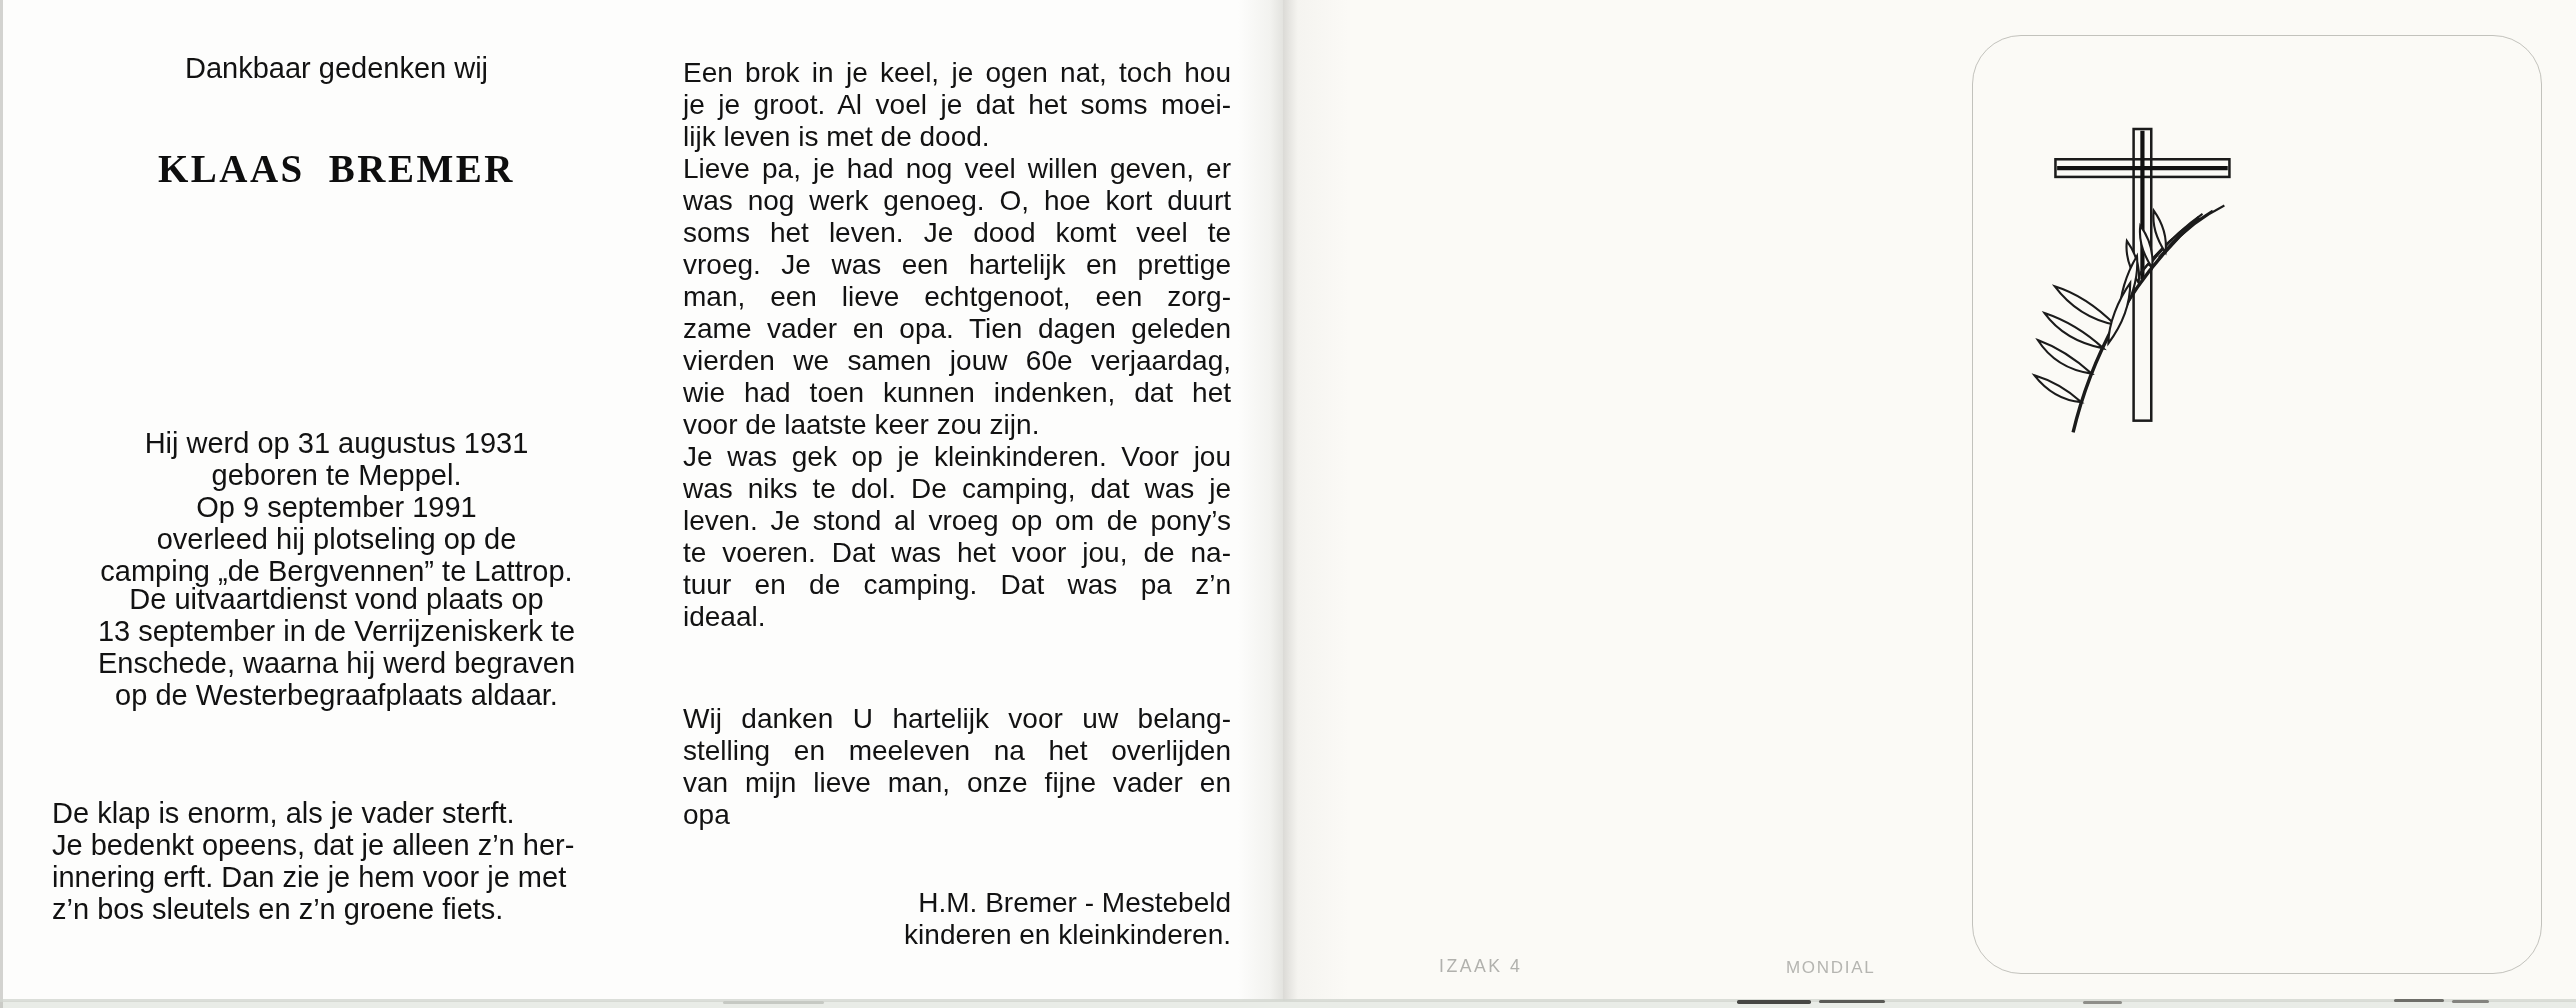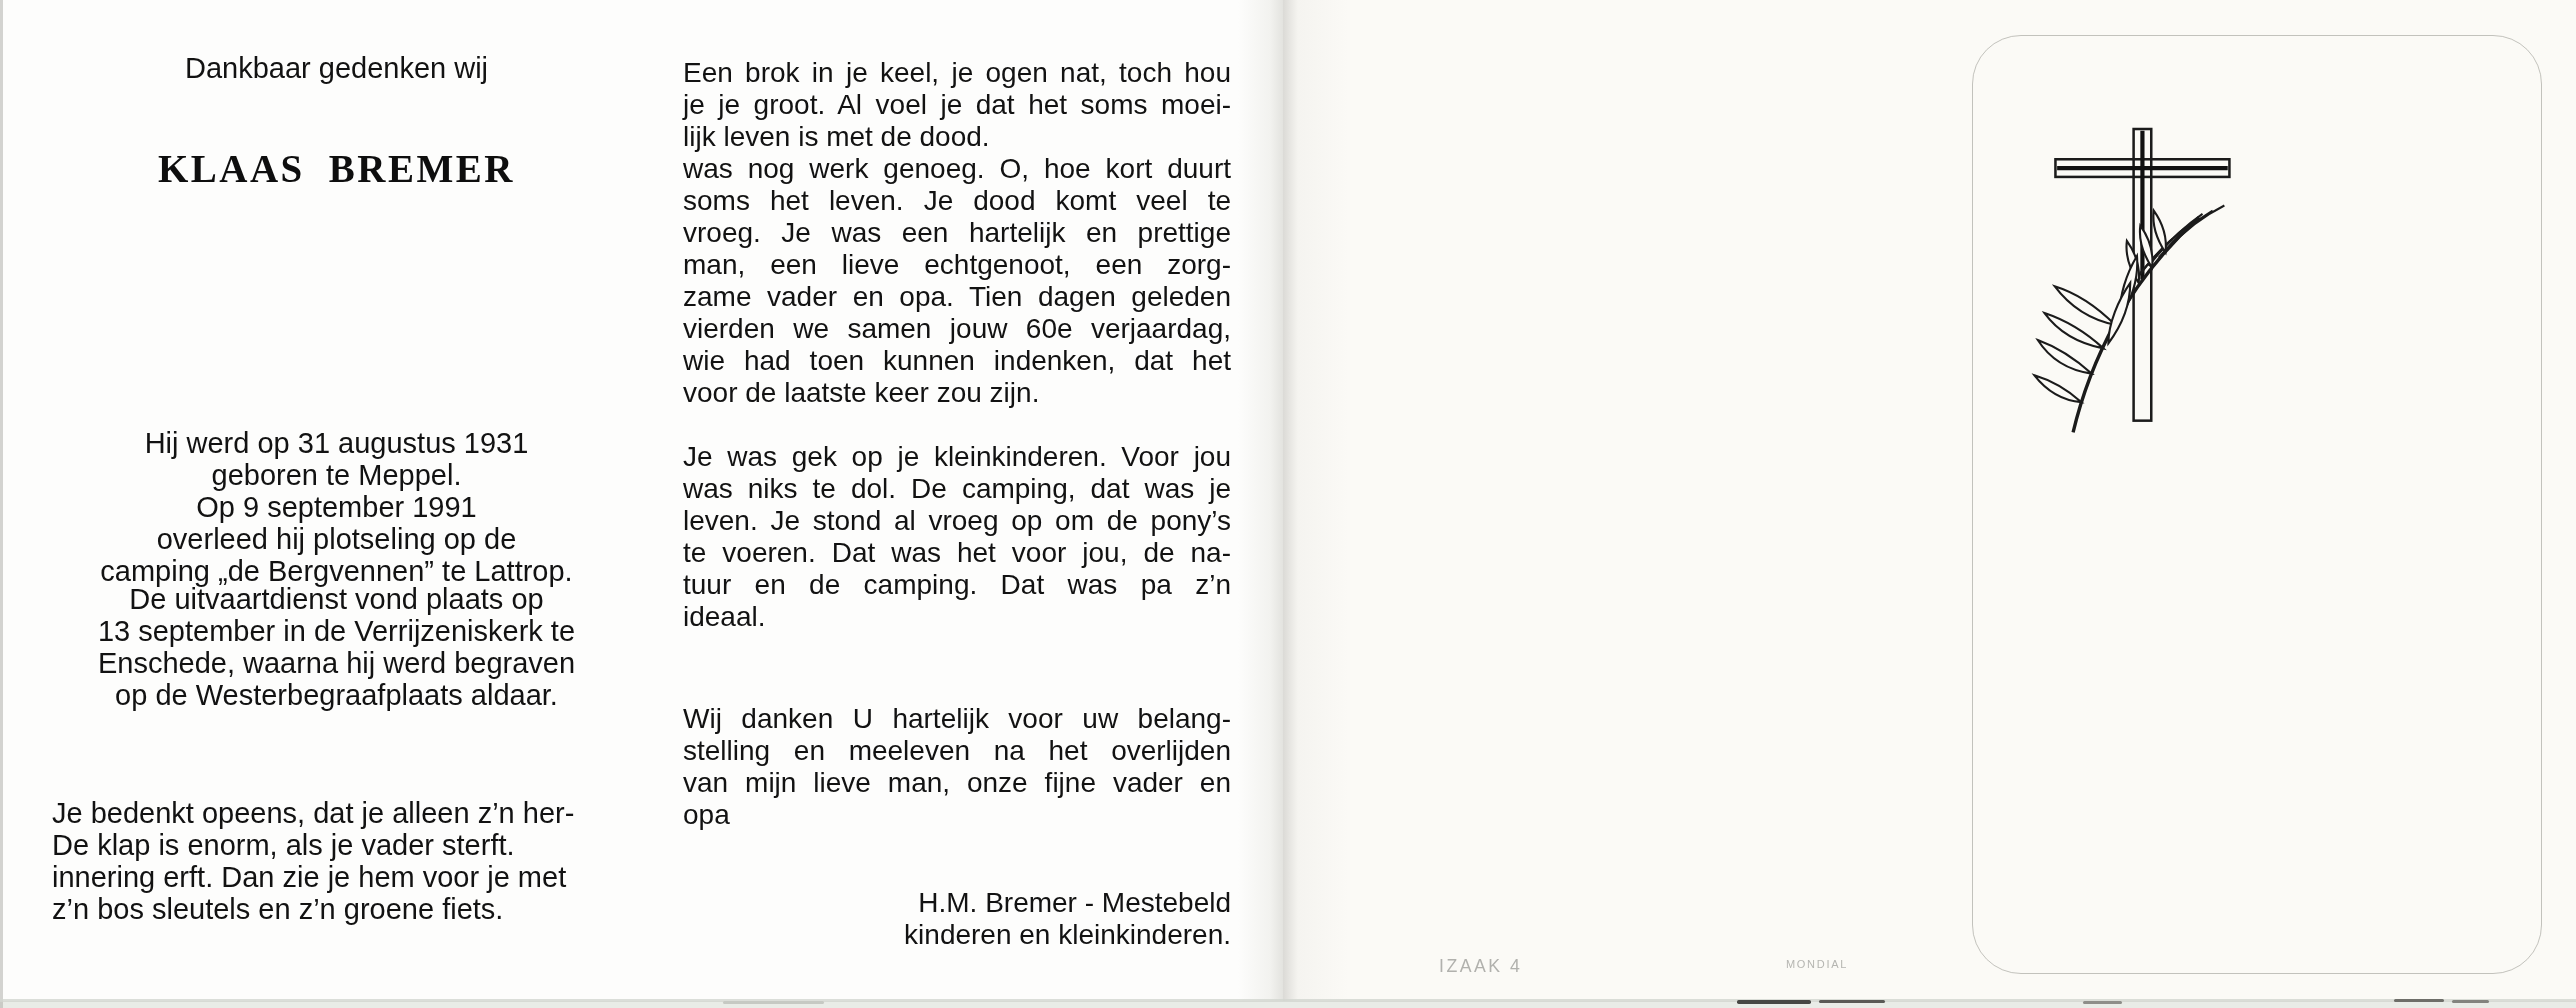--- a/index.html
+++ b/index.html
@@ -34,21 +34,21 @@
   .name-line{
     position:absolute;left:17px;top:148px;width:639px;text-align:center;
     font-family:"Liberation Serif", serif;font-weight:700;
     font-size:39px;line-height:42px;letter-spacing:2.5px;word-spacing:11.8px;color:#0e0e0e;
   }
   .frame{
     position:absolute;left:1972px;top:35px;width:568px;height:937px;
     border:1.7px solid rgba(148,148,140,.55);border-radius:49px;
   }
   .printer-mark{position:absolute;color:#b1b1ad;font-size:17.7px;letter-spacing:2.5px;}
-  .mark2{letter-spacing:1.7px;font-size:11px;color:#b5b5b1;}
+  .mark2{letter-spacing:1.7px;font-size:17px;color:#b5b5b1;}
   .smudge{position:absolute;border-radius:1.7px;}
   .art{position:absolute;left:2026px;top:108px;}
 </style>
 </head>
 <body>
 
 <div class="stage">
 
   <div class="page-left"></div>
   <div class="gutter"></div>
@@ -72,33 +72,34 @@
     </div>
 
   <div class="txtblock centered" style="left:17px;top:583px;width:639px;">
       <div class="line">De uitvaartdienst vond plaats op</div>
       <div class="line">13 september in de Verrijzeniskerk te</div>
       <div class="line">Enschede, waarna hij werd begraven</div>
       <div class="line last">op de Westerbegraafplaats aldaar.</div>
     </div>
 
   <div class="txtblock leftal" style="left:52px;top:797px;width:589px;">
+      <div class="line">De klap is enorm, als je vader sterft.</div>
       <div class="line">Je bedenkt opeens, dat je alleen z’n her-</div>
-      <div class="line">De klap is enorm, als je vader sterft.</div>
       <div class="line">innering erft. Dan zie je hem voor je met</div>
       <div class="line last">z’n bos sleutels en z’n groene fiets.</div>
     </div>
 
   <div class="txtblock col2 justified" style="left:683px;top:57px;width:548px;">
       <div class="line">Een brok in je keel, je ogen nat, toch hou</div>
       <div class="line">je je groot. Al voel je dat het soms moei-</div>
       <div class="line last">lijk leven is met de dood.</div>
     </div>
 
   <div class="txtblock col2 justified" style="left:683px;top:153px;width:548px;">
+      <div class="line">Lieve pa, je had nog veel willen geven, er</div>
       <div class="line">was nog werk genoeg. O, hoe kort duurt</div>
       <div class="line">soms het leven. Je dood komt veel te</div>
       <div class="line">vroeg. Je was een hartelijk en prettige</div>
       <div class="line">man, een lieve echtgenoot, een zorg-</div>
       <div class="line">zame vader en opa. Tien dagen geleden</div>
       <div class="line">vierden we samen jouw 60e verjaardag,</div>
       <div class="line">wie had toen kunnen indenken, dat het</div>
       <div class="line last">voor de laatste keer zou zijn.</div>
     </div>
 

